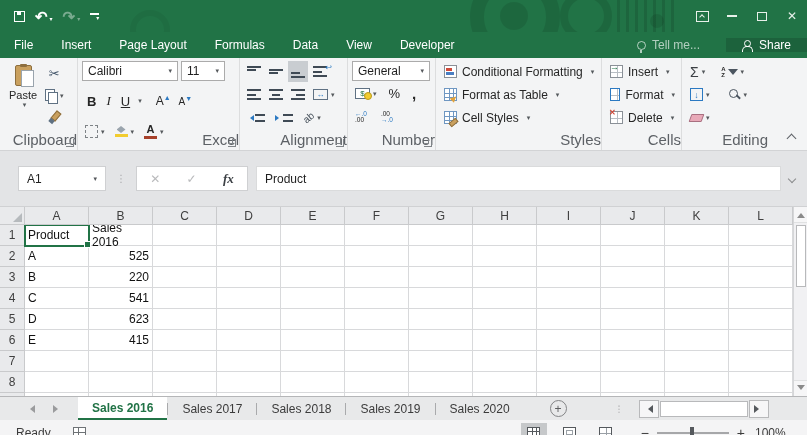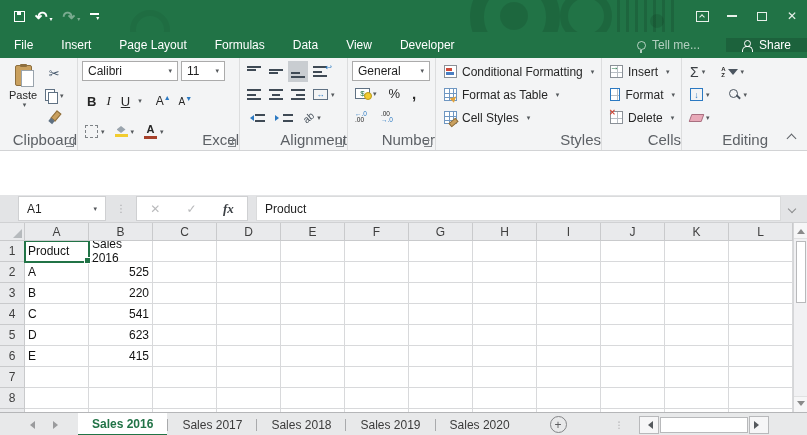--- a/index.html
+++ b/index.html
@@ -136,21 +136,21 @@
   .az { display:flex; flex-direction:column; font-size:6px; line-height:6px; color:#262626; font-weight:bold; margin-right:1px; }
   .funnel { width:0; height:0; border-left:5px solid transparent; border-right:5px solid transparent; border-top:6px solid #4b5560; margin-left:1px; }
   .filldown { width:13px; height:13px; border:1px solid #2b79c2; display:flex; align-items:center; justify-content:center; font-size:9px; color:#2b79c2; font-weight:bold; }
   .mag { position:relative; width:13px; height:13px; }
   .mag:before { content:""; position:absolute; left:1px; top:1px; width:7px; height:7px; border:1.5px solid #4b5560; border-radius:50%; }
   .mag:after { content:""; position:absolute; left:8px; top:8px; width:5px; height:1.5px; background:#4b5560; transform:rotate(45deg); }
   .eraser { width:13px; height:8px; background:#e8a9b8; border:1px solid #a86f80; transform:skewX(-20deg); border-radius:1px; }
   .collapse-chev { position:absolute; right:12px; bottom:8px; width:7px; height:7px; border-left:1.5px solid #5d6166; border-top:1.5px solid #5d6166; transform:rotate(45deg); }
 
   
-  .formulabar { height:28px; background:#e3e4e6; display:flex; align-items:center; padding:0 12px 0 18px; gap:0; border-bottom:1px solid #d0d1d3;margin-top:44px; }
+  .formulabar { height:56px; background:#e3e4e6; display:flex; align-items:center; padding:0 12px 0 18px; gap:0; border-bottom:1px solid #d0d1d3; }
   .namebox { width:88px; height:25px; background:#fff; border:1px solid #cfd0d2; display:flex; align-items:center; padding:0 8px; font-size:12px; color:#1f1f1f; }
   .namebox .car { margin-left:auto; }
   .vdots { color:#a9aaac; font-size:10px; letter-spacing:0; margin:0 10px; }
   .fx-group { width:112px; height:25px; background:#fff; border:1px solid #cfd0d2; display:flex; align-items:center; justify-content:space-around; }
   .fxbtn { font-size:12px; color:#b9babc; } 
   .fx-it { font-style:italic; font-family:"Liberation Serif",serif; font-size:13px; color:#3b3f44; font-weight:bold; }
   .formula-input { flex:1; height:25px; background:#fff; border:1px solid #dadbdc; margin-left:8px; display:flex; align-items:center; padding:0 8px; font-size:12px; color:#1f1f1f; }
   .fb-chev { width:6px; height:6px; border-left:1.5px solid #8a8b8d; border-bottom:1.5px solid #8a8b8d; transform:rotate(-45deg); margin-left:8px; }
 
   

